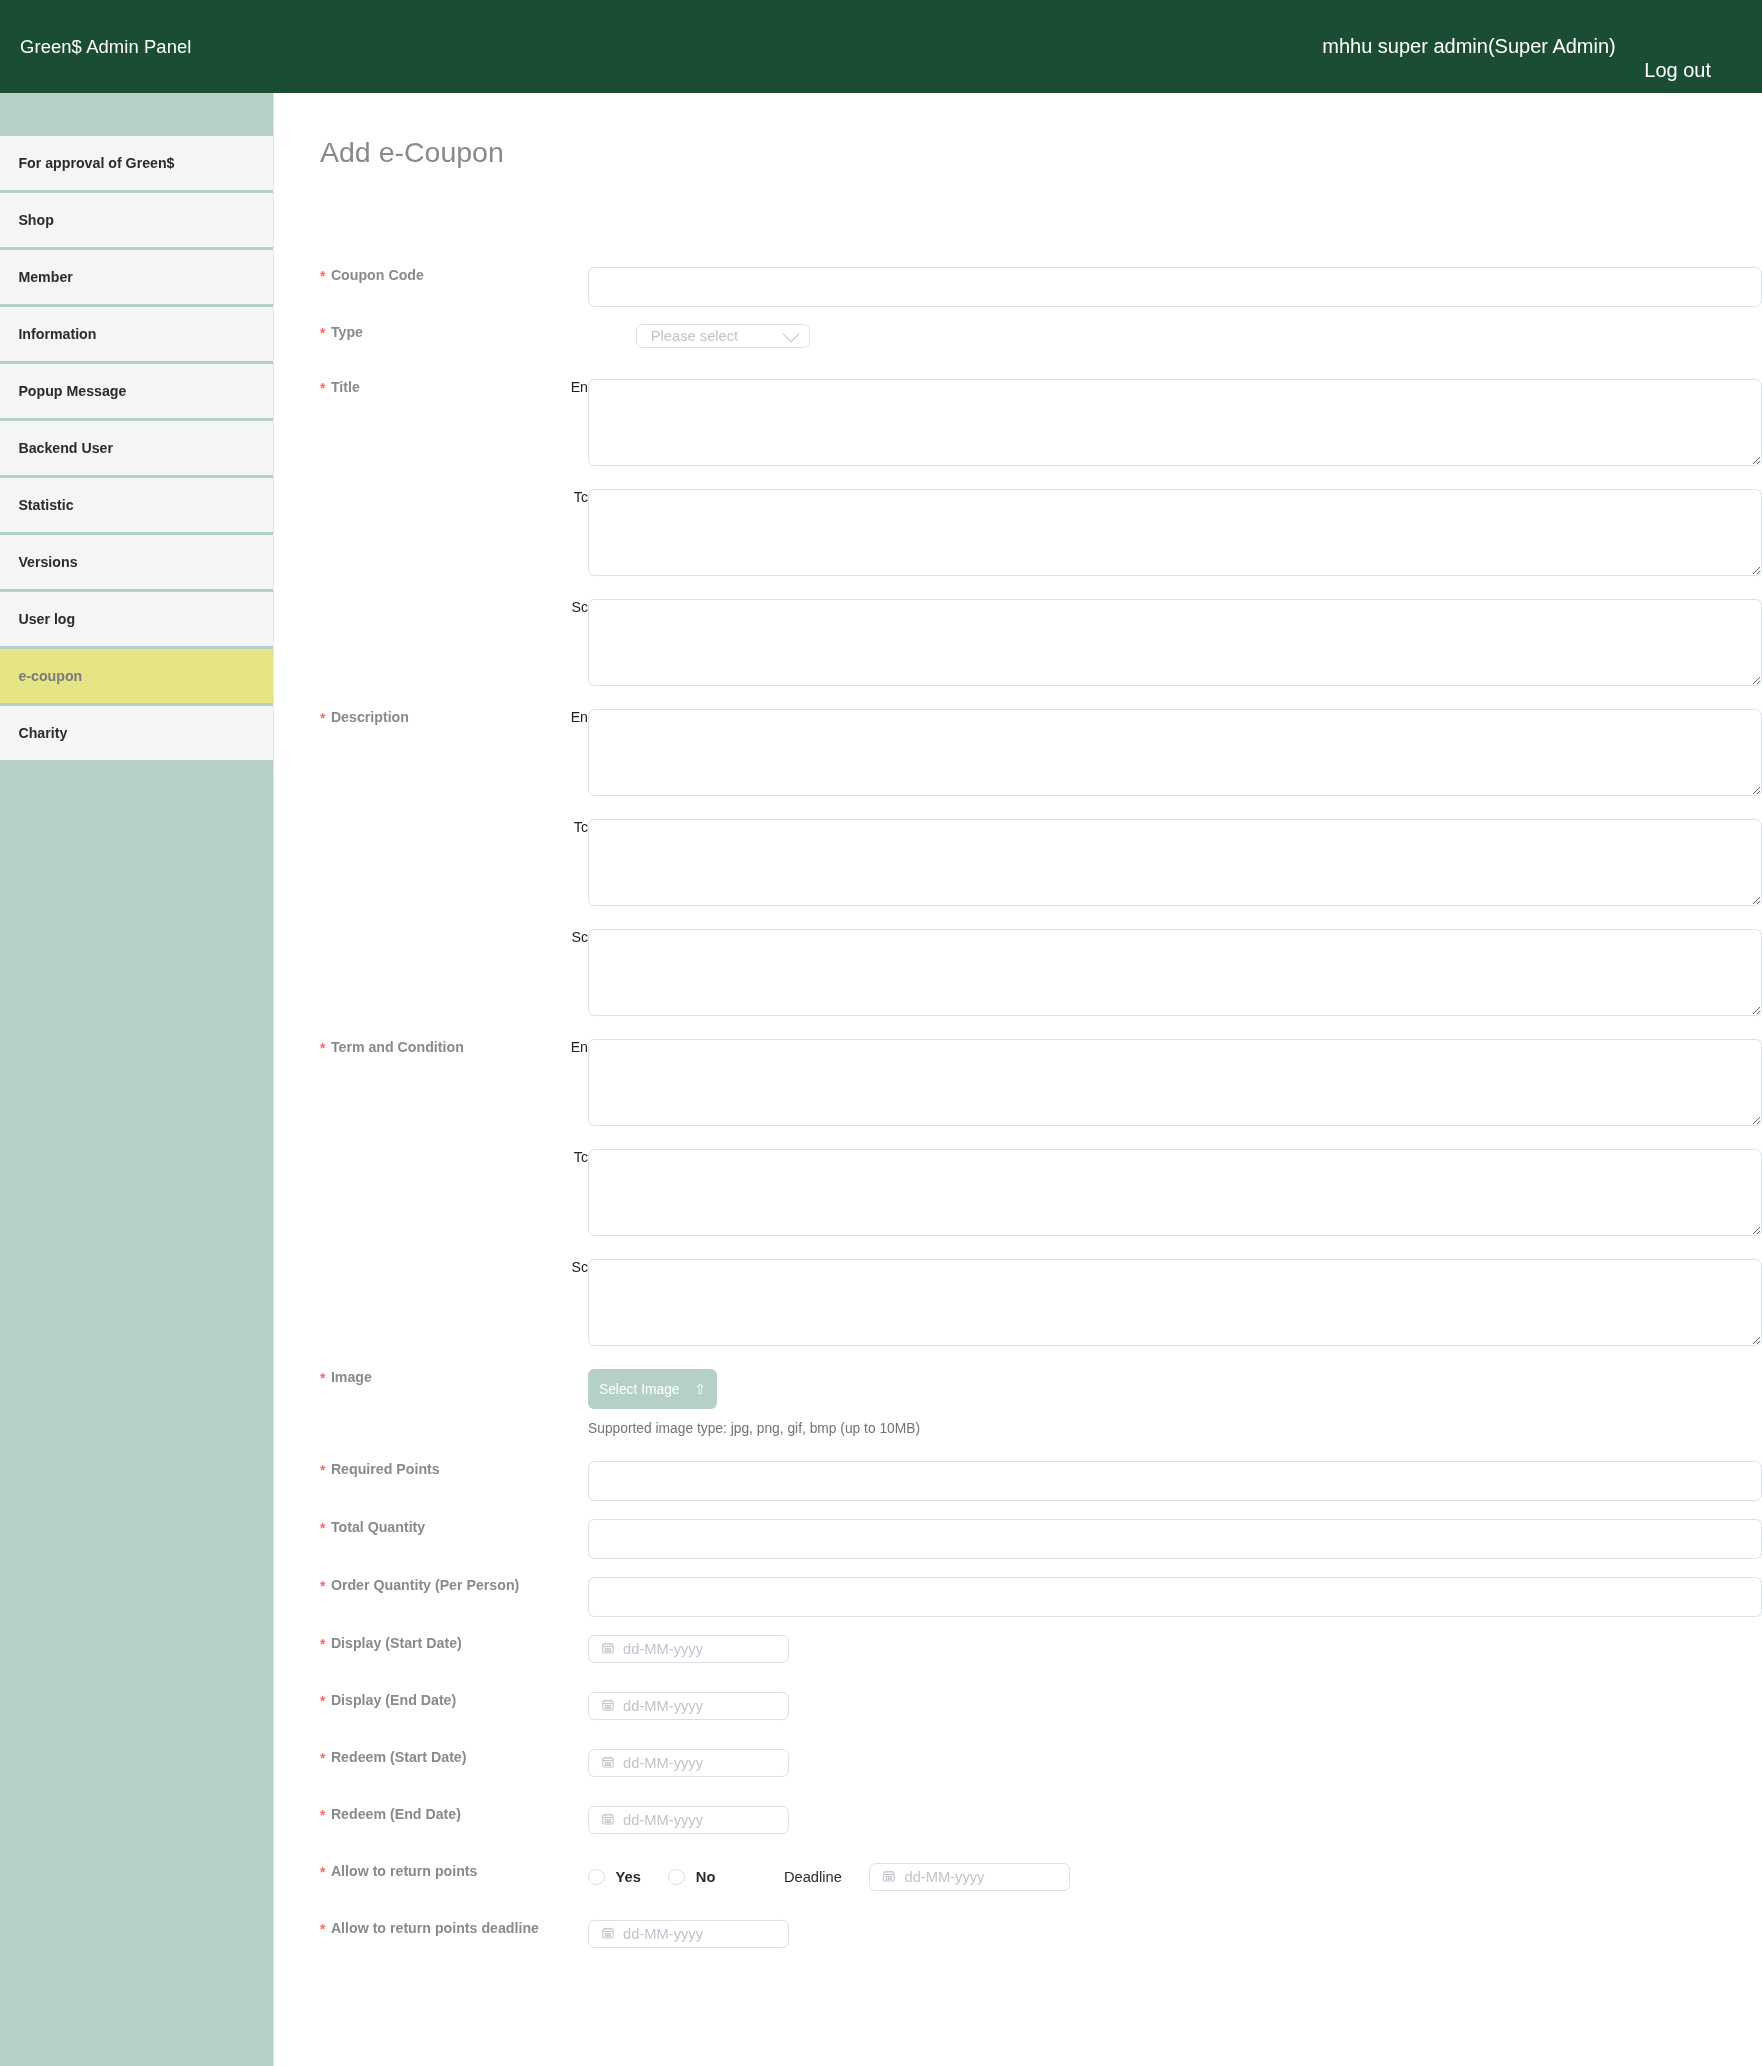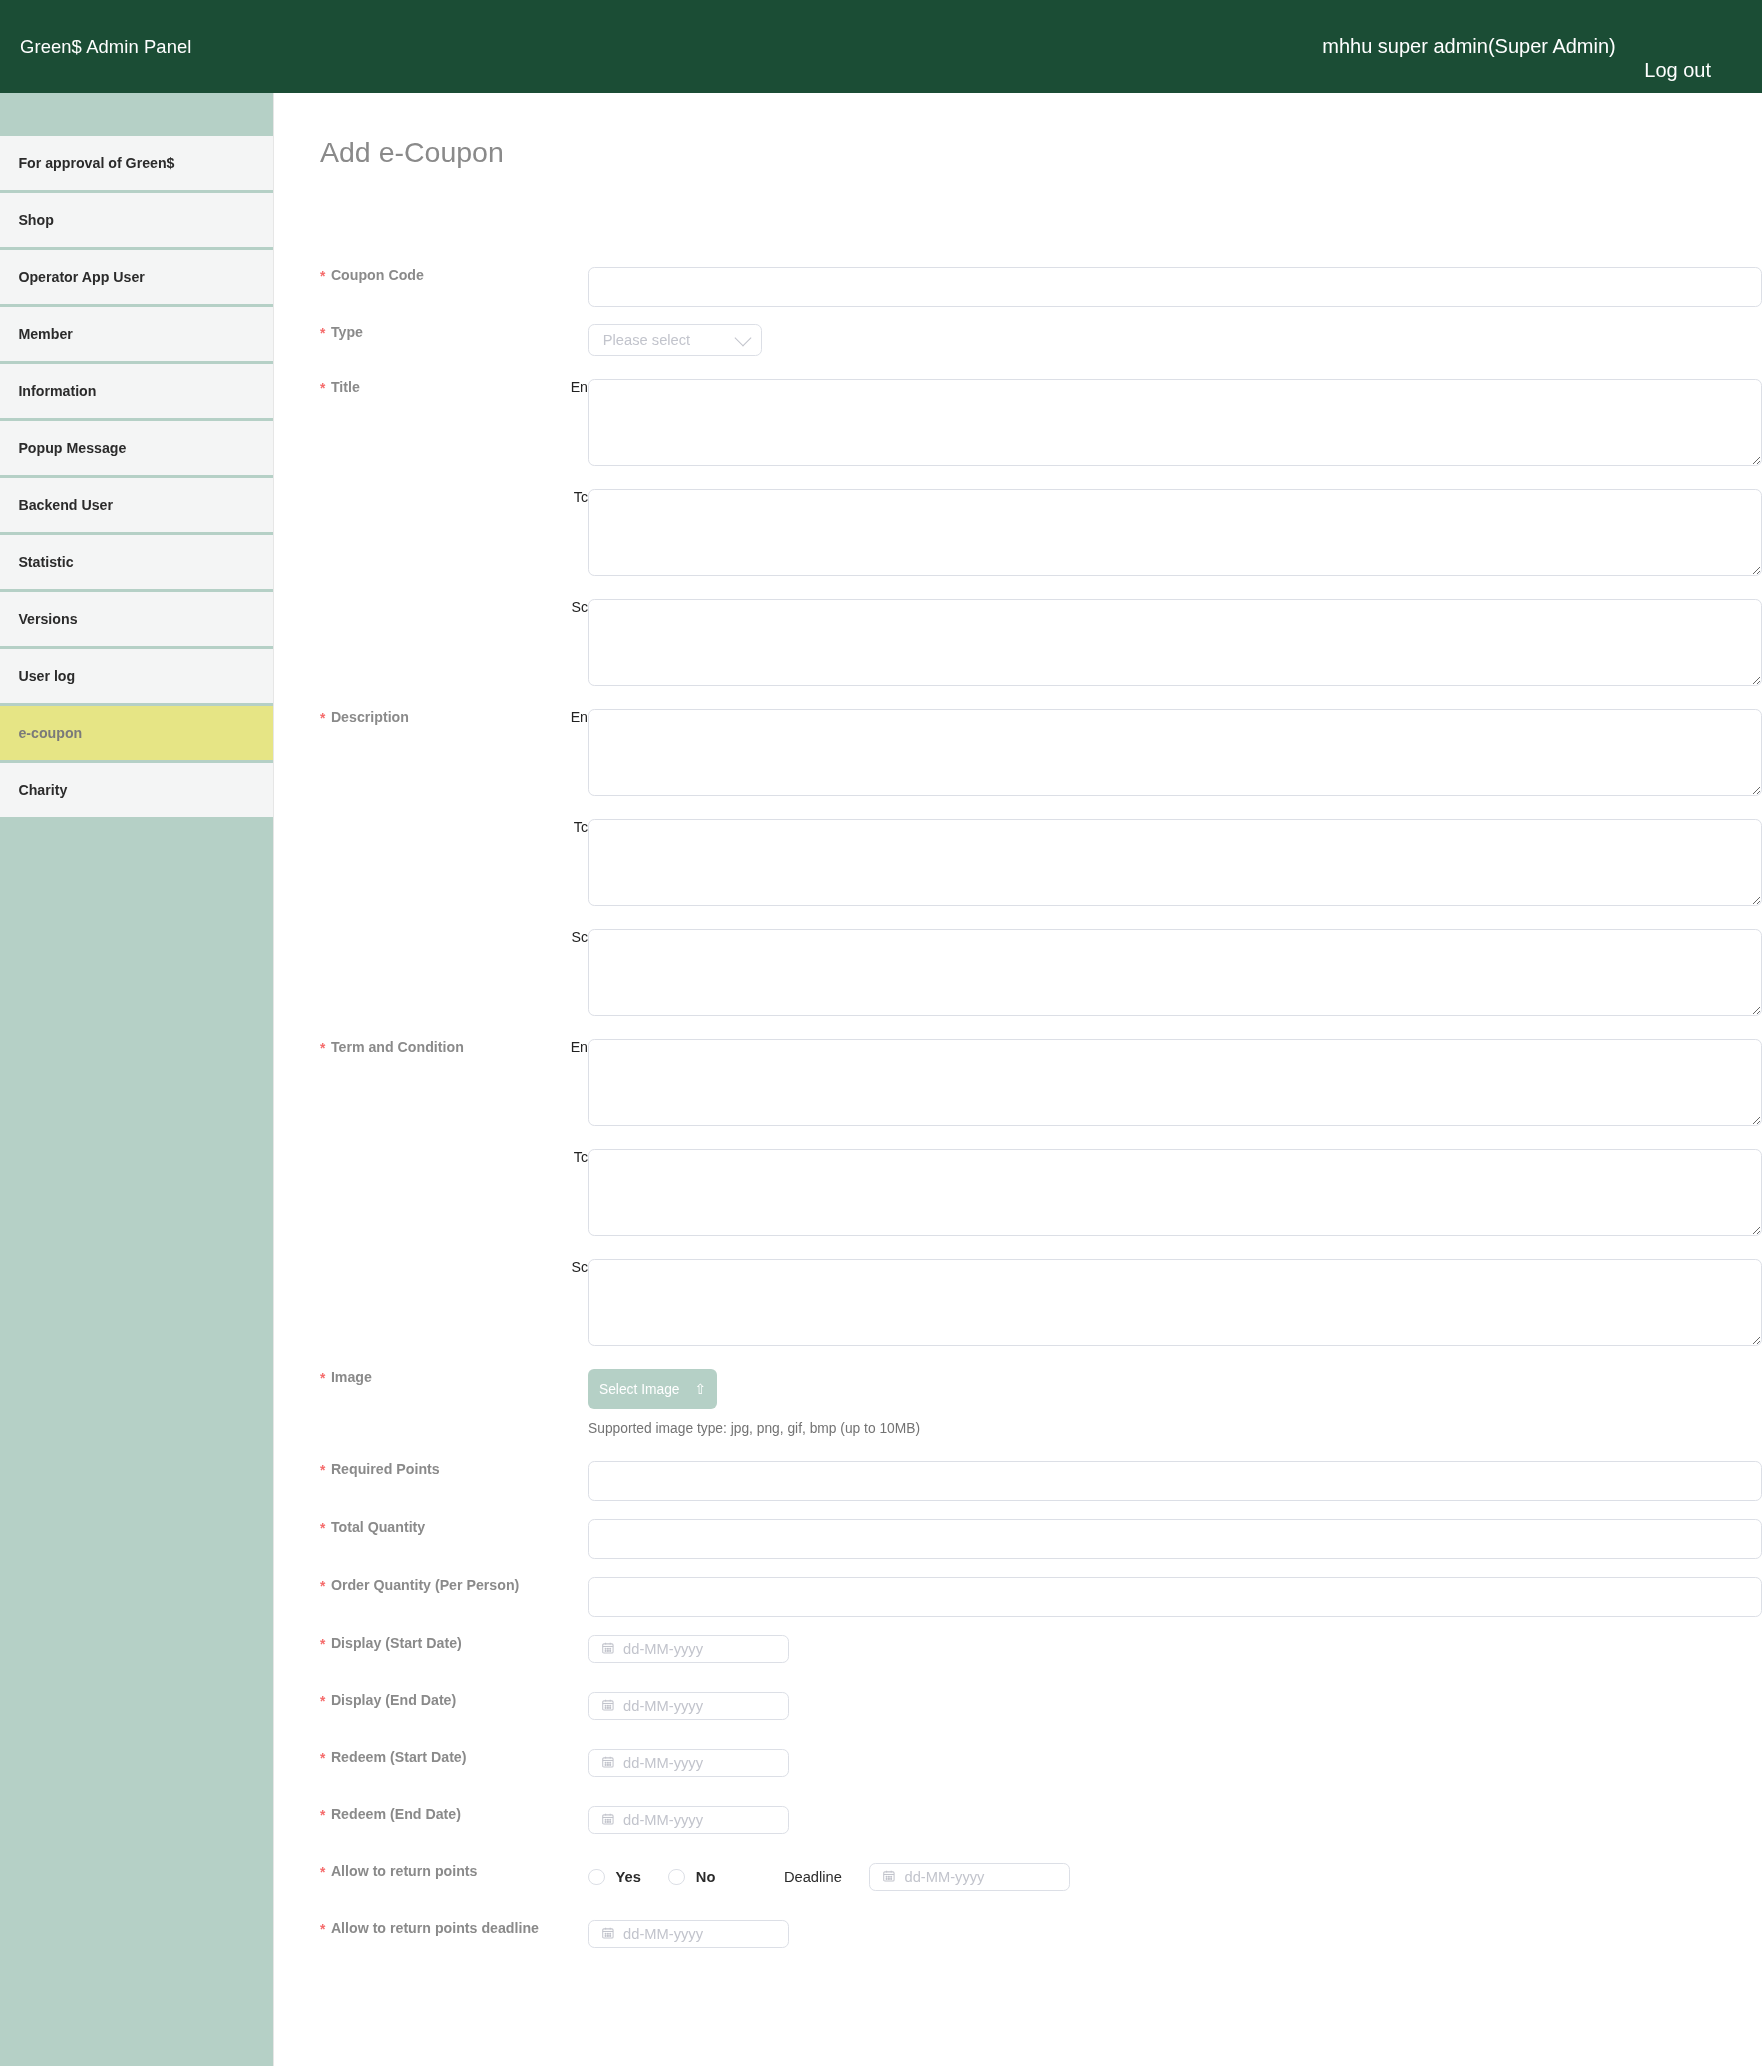--- a/index.html
+++ b/index.html
@@ -151,26 +151,27 @@
     border: 1.4px solid #dcdfe6;
     border-radius: 6.4px;
     width: 1175px;
   }
   .ta.h190 { height: 87px; }
 
   .sel {
     background: #ffffff;
     border: 1.4px solid #dcdfe6;
     border-radius: 6.4px;
-    height: 32px;
+    height: 24px;
     width: 174px;
     display: flex;
     align-items: center;
     justify-content: space-between;
     padding: 0 12px 0 13.8px;
+    margin-left: 48px;
   }
   .sel-text {
     font-size: 14.7px;
     color: #c2c4cc;
   }
   .chev {
     width: 12px; height: 12px;
     border-right: 1.8px solid #c2c4cc;
     border-bottom: 1.8px solid #c2c4cc;
     transform: rotate(45deg);
@@ -250,23 +251,20 @@
 </div>
 
 <div class="sidebar">
   <div class="sidebar-spacer"></div>
 
   <div class="nav-item">
     <span class="nav-label">For approval of Green$</span>
   </div>
   <div class="nav-item">
     <span class="nav-label">Shop</span>
-  </div>
-  <div class="nav-item">
-    <span class="nav-label">Operator App User</span>
   </div>
   <div class="nav-item">
     <span class="nav-label">Member</span>
   </div>
   <div class="nav-item">
     <span class="nav-label">Information</span>
   </div>
   <div class="nav-item">
     <span class="nav-label">Popup Message</span>
   </div>

